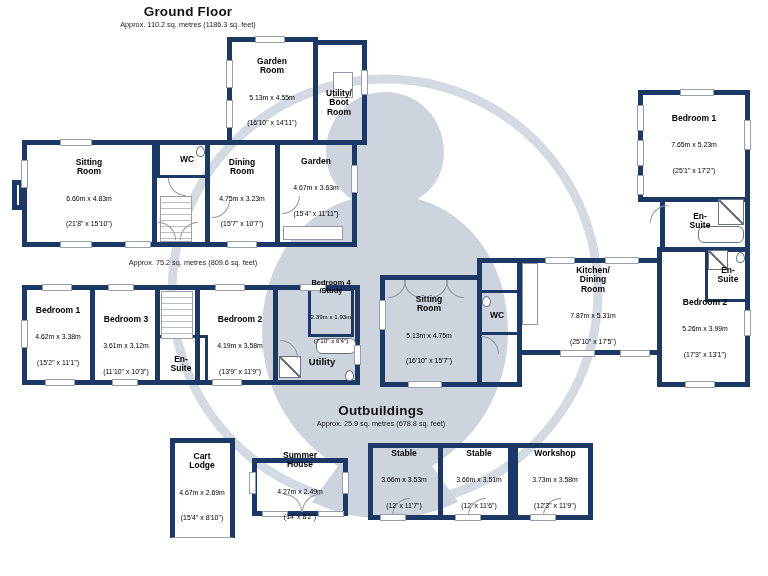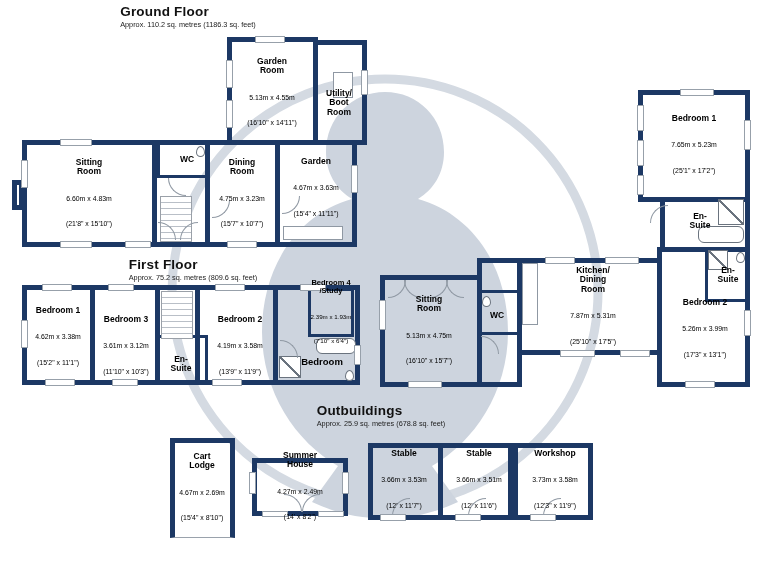--- a/index.html
+++ b/index.html
@@ -6,21 +6,21 @@
   *{margin:0;padding:0;box-sizing:border-box}
   html,body{width:768px;height:576px;background:#ffffff;font-family:"Liberation Sans",sans-serif;overflow:hidden}
   .plan{position:absolute;left:0;top:0;width:768px;height:576px}
   .wm{position:absolute;left:0;top:0;z-index:0}
   .room{position:absolute;border:5px solid var(--wall);background:transparent;z-index:1}
   .iroom{position:absolute;border:3px solid var(--wall);background:transparent;z-index:2}
   .open-bottom{border-bottom:1px solid #9aa2ac}
   .lbl{position:absolute;transform:translate(-50%,-50%);text-align:center;z-index:6;white-space:pre-line;line-height:1.12;color:#000;width:max-content}
   .lbl .nm{display:block;font-weight:700;font-size:8.5px}
   .lbl .dm{display:block;font-size:6.9px}
-  .sec{position:absolute;transform:translateX(-50%);text-align:left;z-index:6;width:max-content}
+  .sec{position:absolute;transform:translateX(-50%);text-align:center;z-index:6;width:max-content}
   .sec .t{font-weight:700;font-size:13.5px;color:#111;letter-spacing:.2px}
   .sec .s{font-size:7.3px;color:#222;margin-top:1px}
   .footer{position:absolute;left:0;width:768px;text-align:center;z-index:6;font-size:8.6px;color:#111;line-height:1.5}
   .win{position:absolute;background:#fff;border:1px solid #97a0aa;z-index:4}
   .arc{position:absolute;width:18px;height:18px;z-index:3}
   .arc-tl{border-top:1px solid #8f98a3;border-left:1px solid #8f98a3;border-top-left-radius:100%}
   .arc-tr{border-top:1px solid #8f98a3;border-right:1px solid #8f98a3;border-top-right-radius:100%}
   .arc-bl{border-bottom:1px solid #8f98a3;border-left:1px solid #8f98a3;border-bottom-left-radius:100%}
   .arc-br{border-bottom:1px solid #8f98a3;border-right:1px solid #8f98a3;border-bottom-right-radius:100%}
   .stairs{position:absolute;border:1px solid #9aa0a8;background:repeating-linear-gradient(180deg,#fff 0,#fff 5px,#b9bfc7 5px,#b9bfc7 6px);z-index:2}
@@ -38,21 +38,20 @@
   <svg class="wm" width="768" height="576" viewBox="0 0 768 576">
     <circle cx="385" cy="292" r="213" fill="none" stroke="var(--watermark-ring)" stroke-width="9"></circle>
     <path fill="var(--watermark-fill)" d="M385,92 C418,92 444,118 444,152 C444,173 434,189 418,199 C472,214 508,266 508,332 C508,392 474,442 432,466 L458,502 C412,524 358,524 312,502 L338,466 C296,442 262,392 262,332 C262,266 298,214 352,199 C336,189 326,173 326,152 C326,118 352,92 385,92 Z"></path>
   </svg>
 
   <div class="sec" style="left:188px;top:4px">
     <div class="t">Ground Floor</div>
     <div class="s">Approx. 110.2 sq. metres (1186.3 sq. feet)</div>
   </div>
   <div class="sec" style="left:193px;top:257px">
-    <div class="t">First Floor</div>
     <div class="s">Approx. 75.2 sq. metres (809.6 sq. feet)</div>
   </div>
   <div class="sec" style="left:381px;top:403px">
     <div class="t">Outbuildings</div>
     <div class="s">Approx. 25.9 sq. metres (678.8 sq. feet)</div>
   </div>
 
   <div class="room" style="left:22px;top:140px;width:135px;height:107px"></div>
   <div class="room" style="left:12px;top:180px;width:12px;height:30px"></div>
   <div class="room" style="left:152px;top:140px;width:58px;height:107px"></div>
@@ -209,21 +208,21 @@
     <span class="dm">4.19m x 3.58m</span>
     <span class="dm">(13'9" x 11'9")</span>
   </div>
   <div class="lbl" style="left:331px;top:312px">
     <span class="nm" style="font-size:7.5px">Bedroom 4
 /Study</span>
     <span class="dm" style="font-size:6.2px">2.39m x 1.93m</span>
     <span class="dm" style="font-size:6.2px">(7'10" x 6'4")</span>
   </div>
   <div class="lbl" style="left:322px;top:362px">
-    <span class="nm" style="font-size:9.5px">Bedroom</span>
+    <span class="nm" style="font-size:9.5px">Utility</span>
   </div>
   <div class="lbl" style="left:694px;top:144px">
     <span class="nm">Bedroom 1</span>
     <span class="dm">7.65m x 5.23m</span>
     <span class="dm">(25'1" x 17'2")</span>
   </div>
   <div class="lbl" style="left:700px;top:221px">
     <span class="nm">En-
 Suite</span>
   </div>

